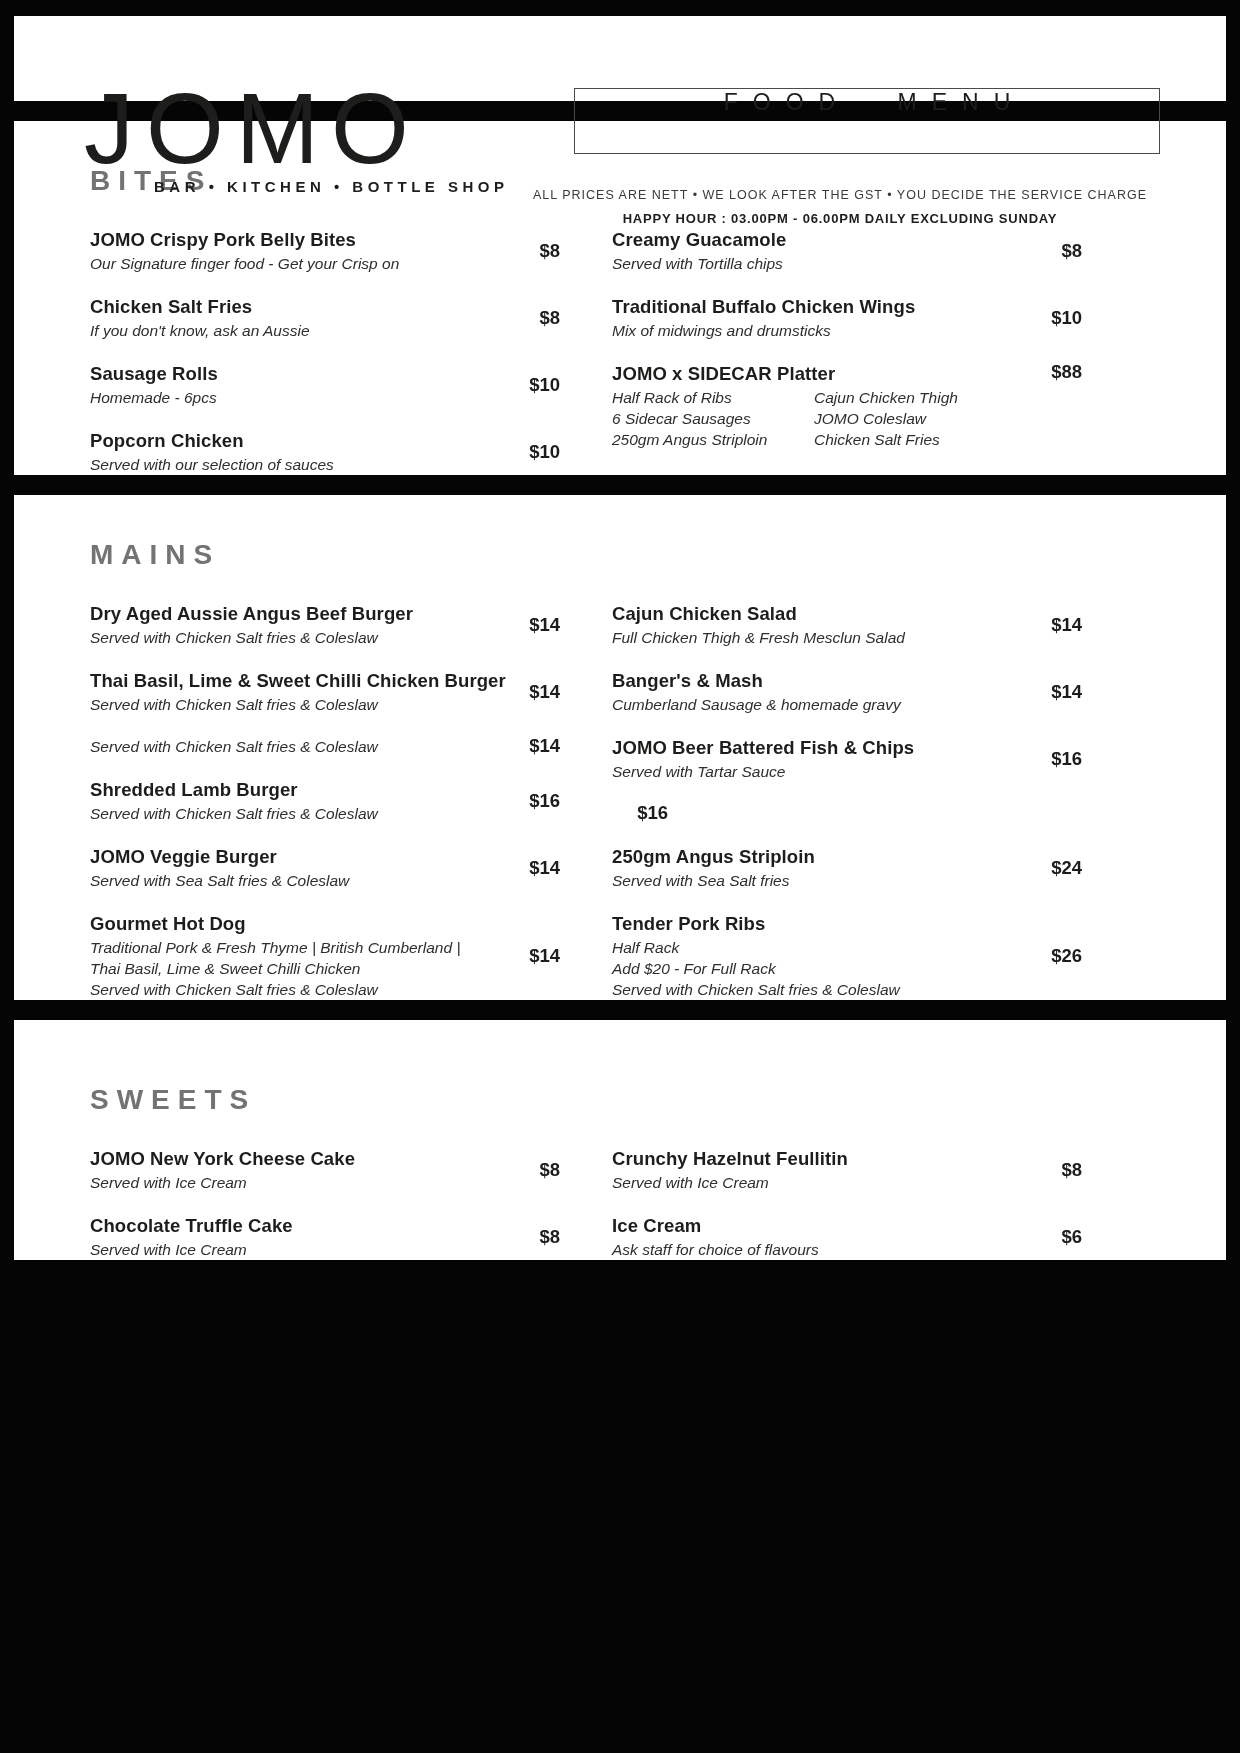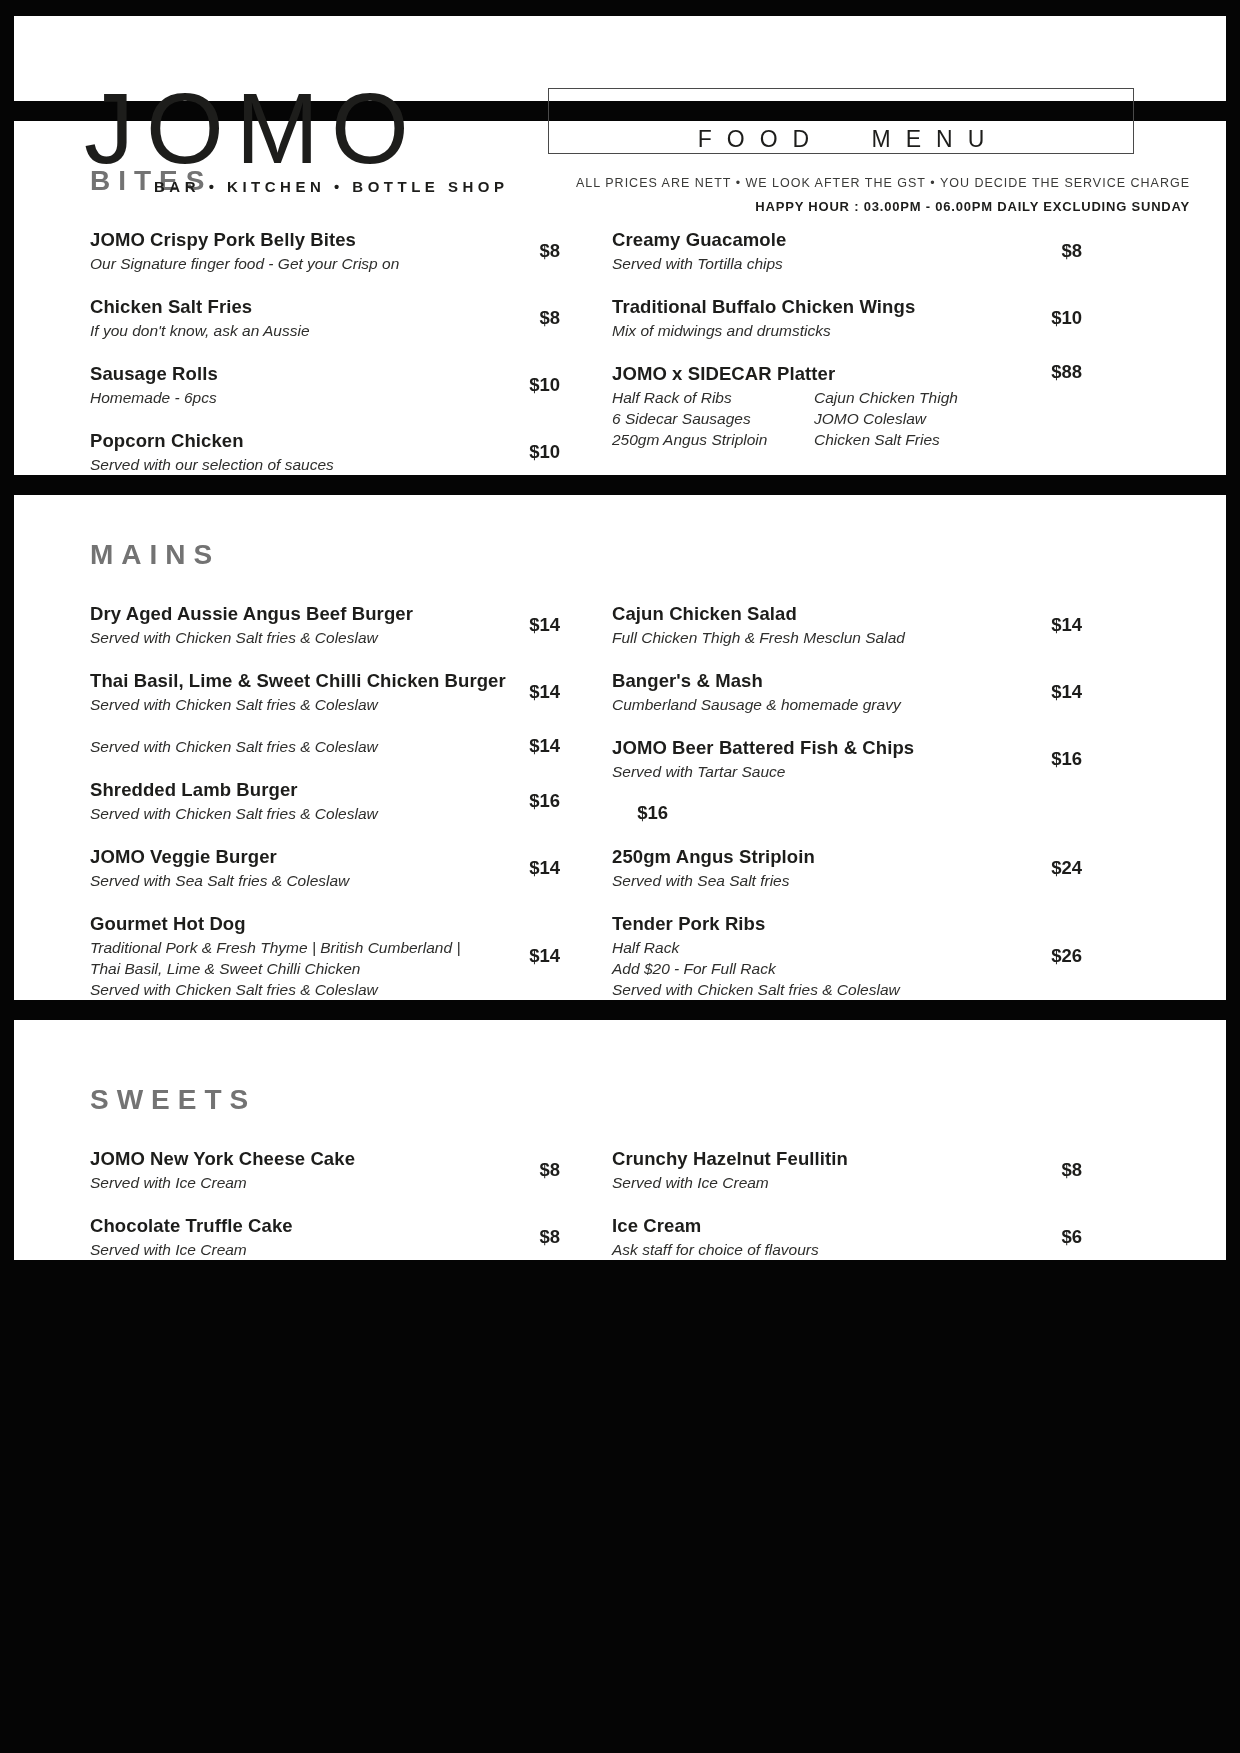--- a/index.html
+++ b/index.html
@@ -22,32 +22,32 @@
   .logo {
     position: absolute; left: 70px; top: 62px;
     font-size: 100px; line-height: 1; font-weight: 500;
     letter-spacing: 12px; color: #1d1d1b;
   }
   .tagline {
     position: absolute; left: 140px; top: 162px;
     font-size: 15px; font-weight: 600; letter-spacing: 4.5px;
   }
   .menu-title-box {
-    position: absolute; left: 534px; top: 72px;
+    position: absolute; left: 560px; top: 72px;
     width: 586px; height: 66px;
     border: 1.5px solid #4a4a4a;
-    display: flex; align-items: flex-end; justify-content: center;
+    display: flex; align-items: flex-start; justify-content: center;
   }
   .menu-title-box span {
     font-size: 23px; font-weight: 500;
     letter-spacing: 15px; word-spacing: 26px;
     padding-left: 15px; 
     white-space: nowrap;
   }
-  .notes-wrap { position: absolute; left: 476px; top: 160px; width: 700px; text-align: right; }
+  .notes-wrap { position: absolute; left: 476px; top: 172px; width: 700px; text-align: center; }
   .note-1 {
     font-size: 12.5px; letter-spacing: 1px; color: #3a3a38;
     font-weight: 400; white-space: nowrap;
   }
   .note-2 {
     margin-top: 9px; font-size: 13px; font-weight: 700;
     letter-spacing: 0.8px; white-space: nowrap;
   }
 
   

